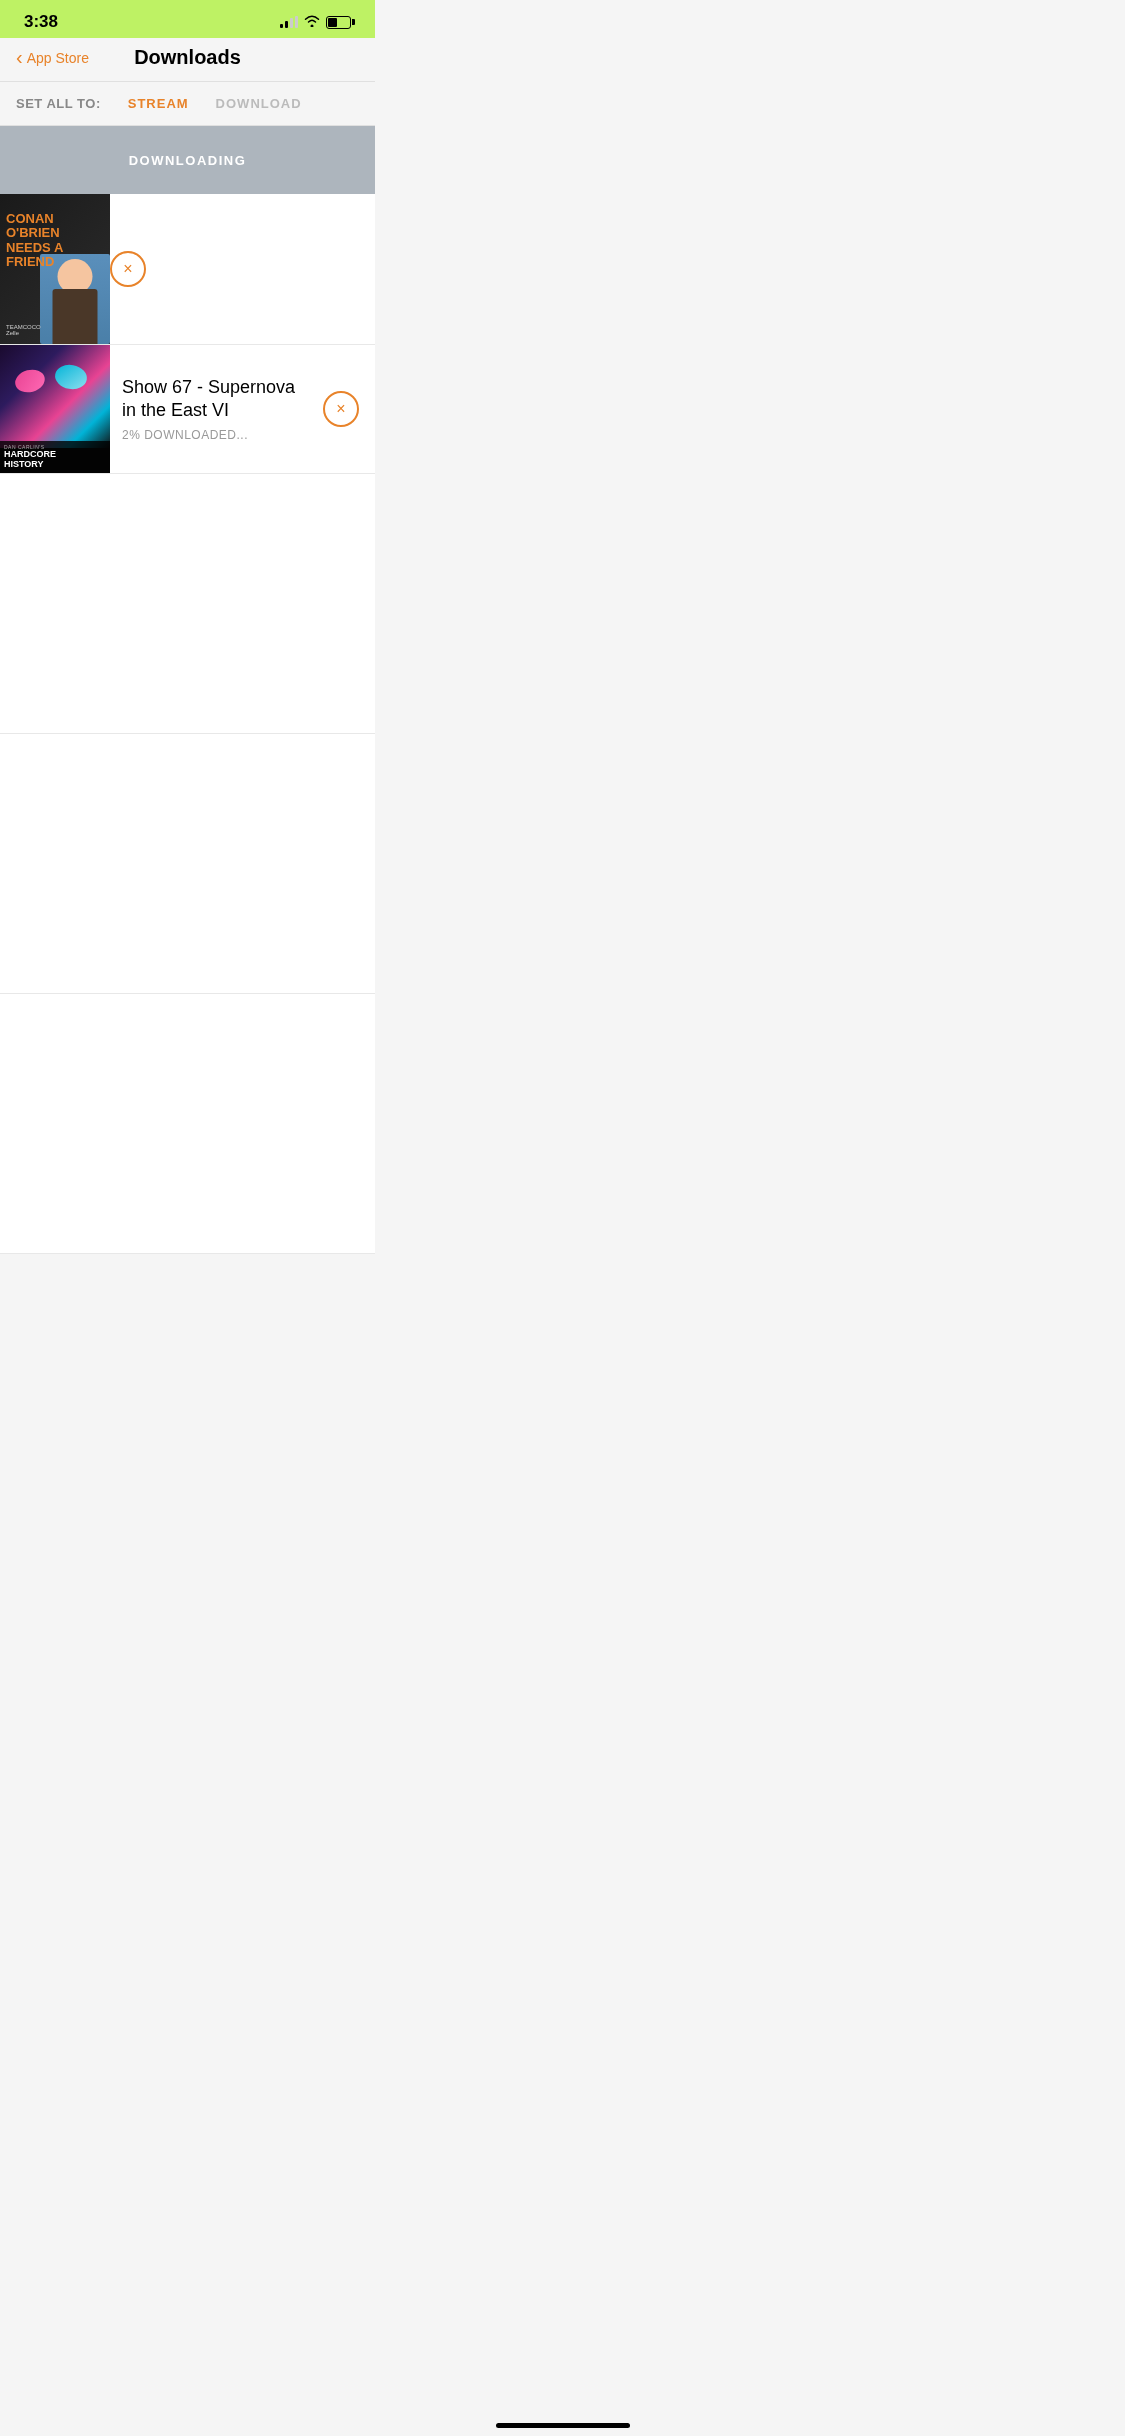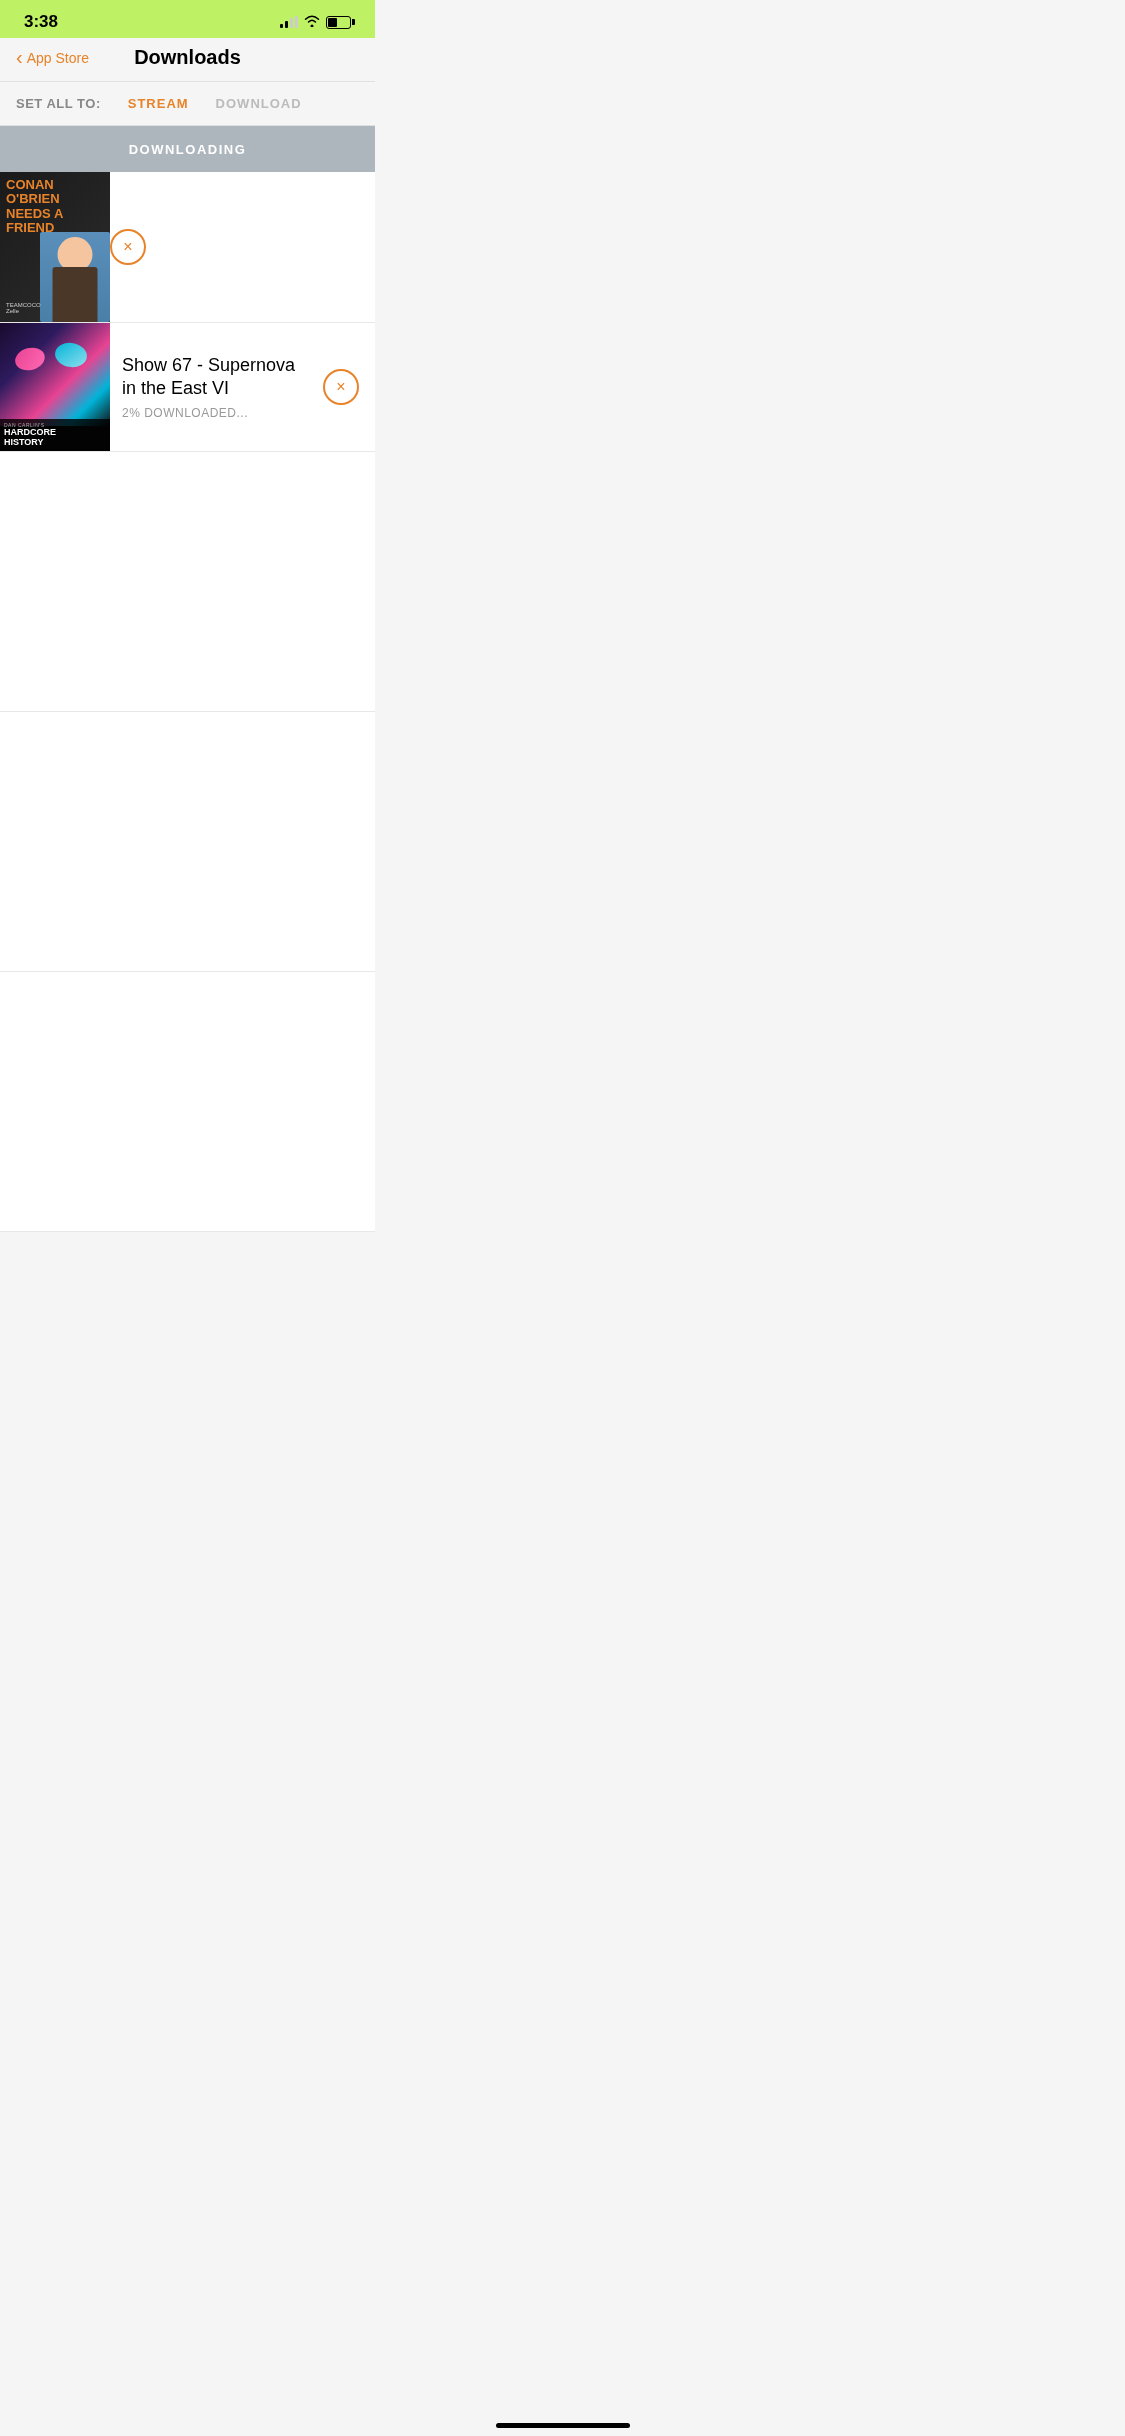--- a/index.html
+++ b/index.html
@@ -150,21 +150,21 @@
       font-size: 13px;
       font-weight: 600;
       color: #bbb;
       letter-spacing: 1px;
       cursor: pointer;
     }
 
     
     .section-header {
       background: #adb5bd;
-      padding: 14px 16px;
+      padding: 25px 16px;
       text-align: center;
     }
 
     .section-header-text {
       font-size: 13px;
       font-weight: 600;
       color: #fff;
       letter-spacing: 1.5px;
     }
 
@@ -200,20 +200,21 @@
     .conan-title-block {
       z-index: 2;
     }
 
     .conan-title-text {
       font-size: 13px;
       font-weight: 900;
       color: #e8832a;
       line-height: 1.1;
       text-transform: uppercase;
+      margin-top: 12px;
     }
 
     .conan-photo-area {
       position: absolute;
       bottom: 0;
       right: 0;
       width: 70px;
       height: 90px;
       background: linear-gradient(to bottom, #5a8fbb, #4a7fa8);
       border-radius: 2px;

